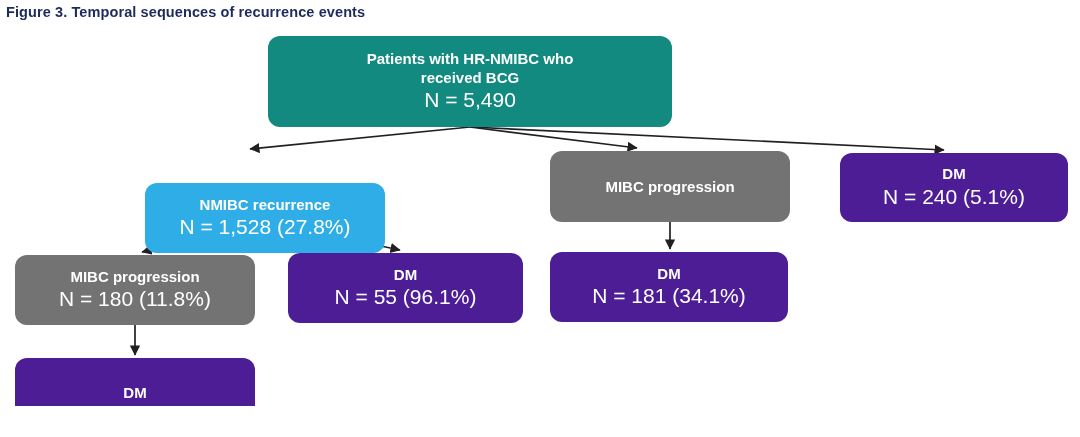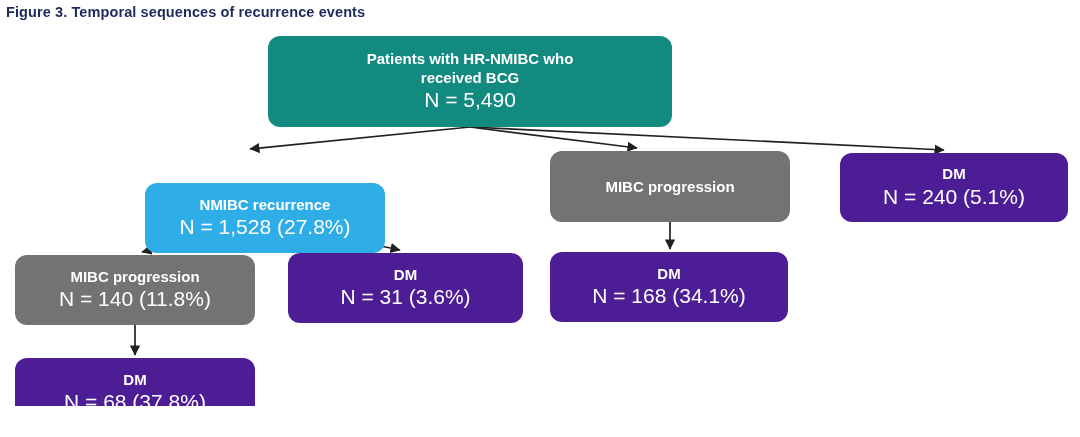--- a/index.html
+++ b/index.html
@@ -99,31 +99,30 @@
     <div class="node-label">MIBC progression</div>
   </div>
 
   <div class="node navy" style="left:840px; top:153px; width:228px; height:69px;">
     <div class="node-label">DM</div>
     <div class="node-count">N = 240 (5.1%)</div>
   </div>
 
   <div class="node mblue" style="left:15px; top:255px; width:240px; height:70px;">
     <div class="node-label">MIBC progression</div>
-    <div class="node-count">N = 140 (11.8%)</div>
+    <div class="node-count">N = 180 (11.8%)</div>
   </div>
 
   <div class="node navy" style="left:288px; top:253px; width:235px; height:70px;">
     <div class="node-label">DM</div>
-    <div class="node-count">N = 31 (3.6%)</div>
+    <div class="node-count">N = 55 (96.1%)</div>
   </div>
 
   <div class="node navy" style="left:550px; top:252px; width:238px; height:70px;">
     <div class="node-label">DM</div>
-    <div class="node-count">N = 168 (34.1%)</div>
+    <div class="node-count">N = 181 (34.1%)</div>
   </div>
 
   <div class="node navy" style="left:15px; top:358px; width:240px; height:70px;">
     <div class="node-label">DM</div>
-    <div class="node-count">N = 68 (37.8%)</div>
   </div>
 
 </div>
 
 </body></html>

